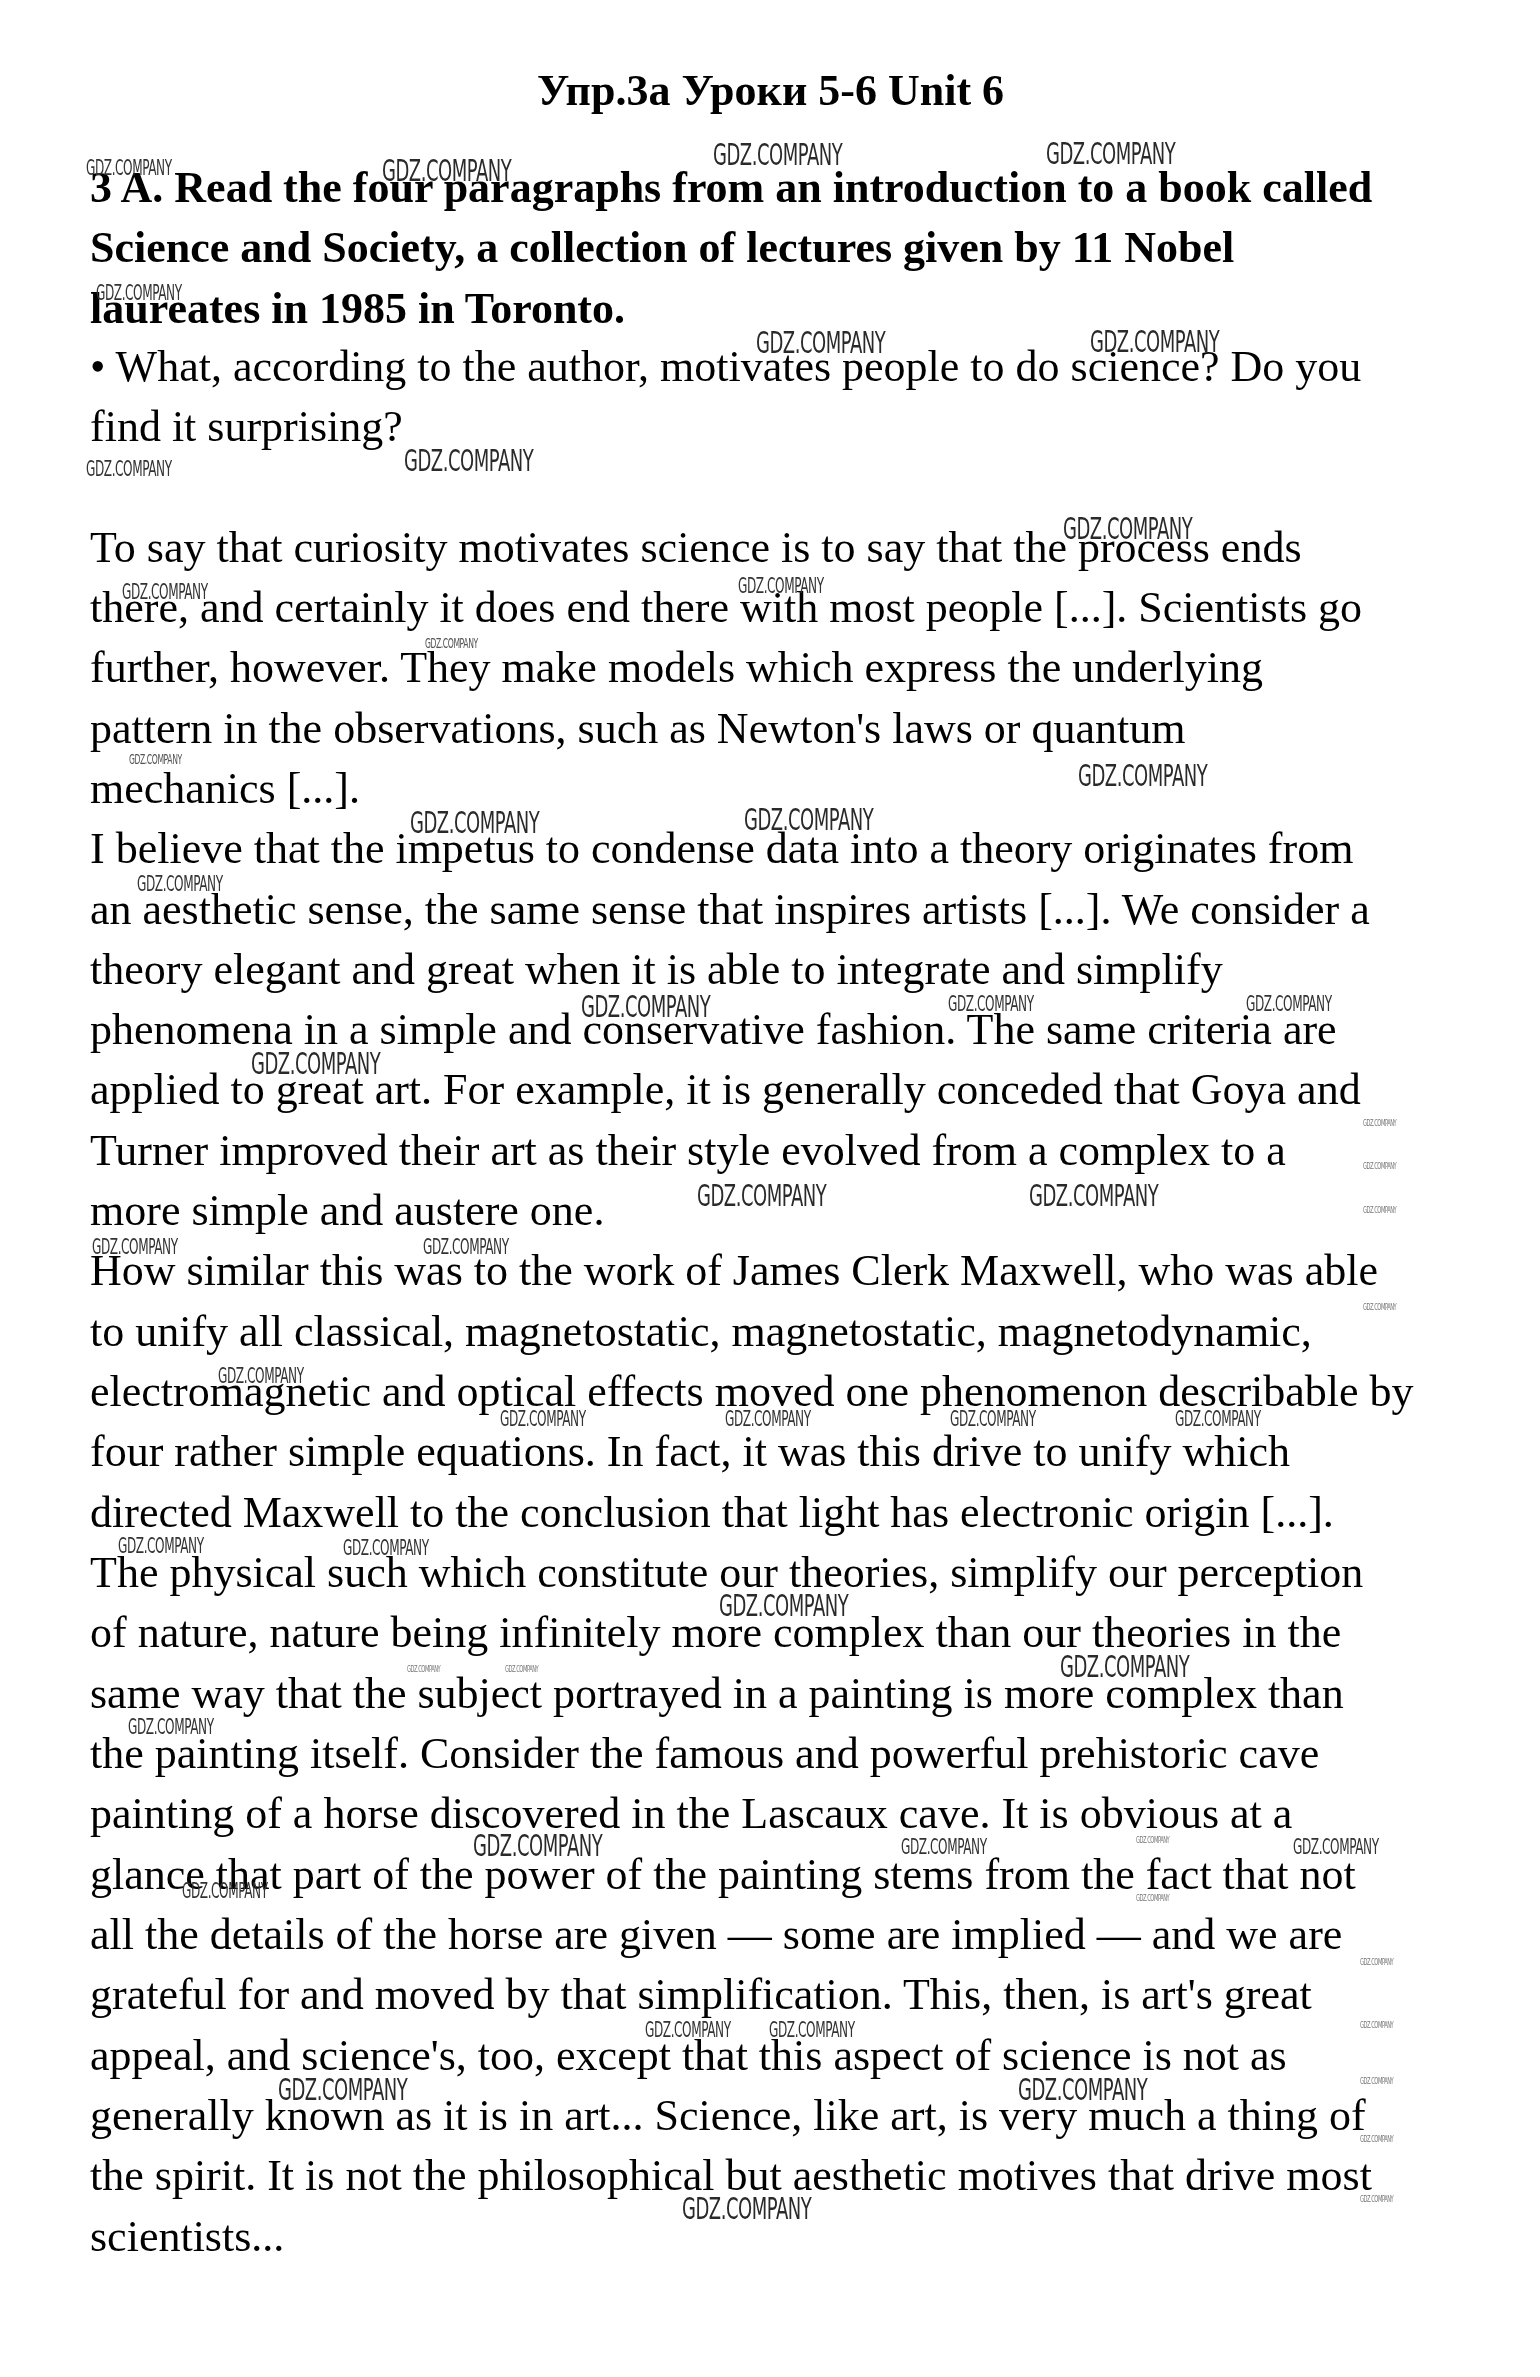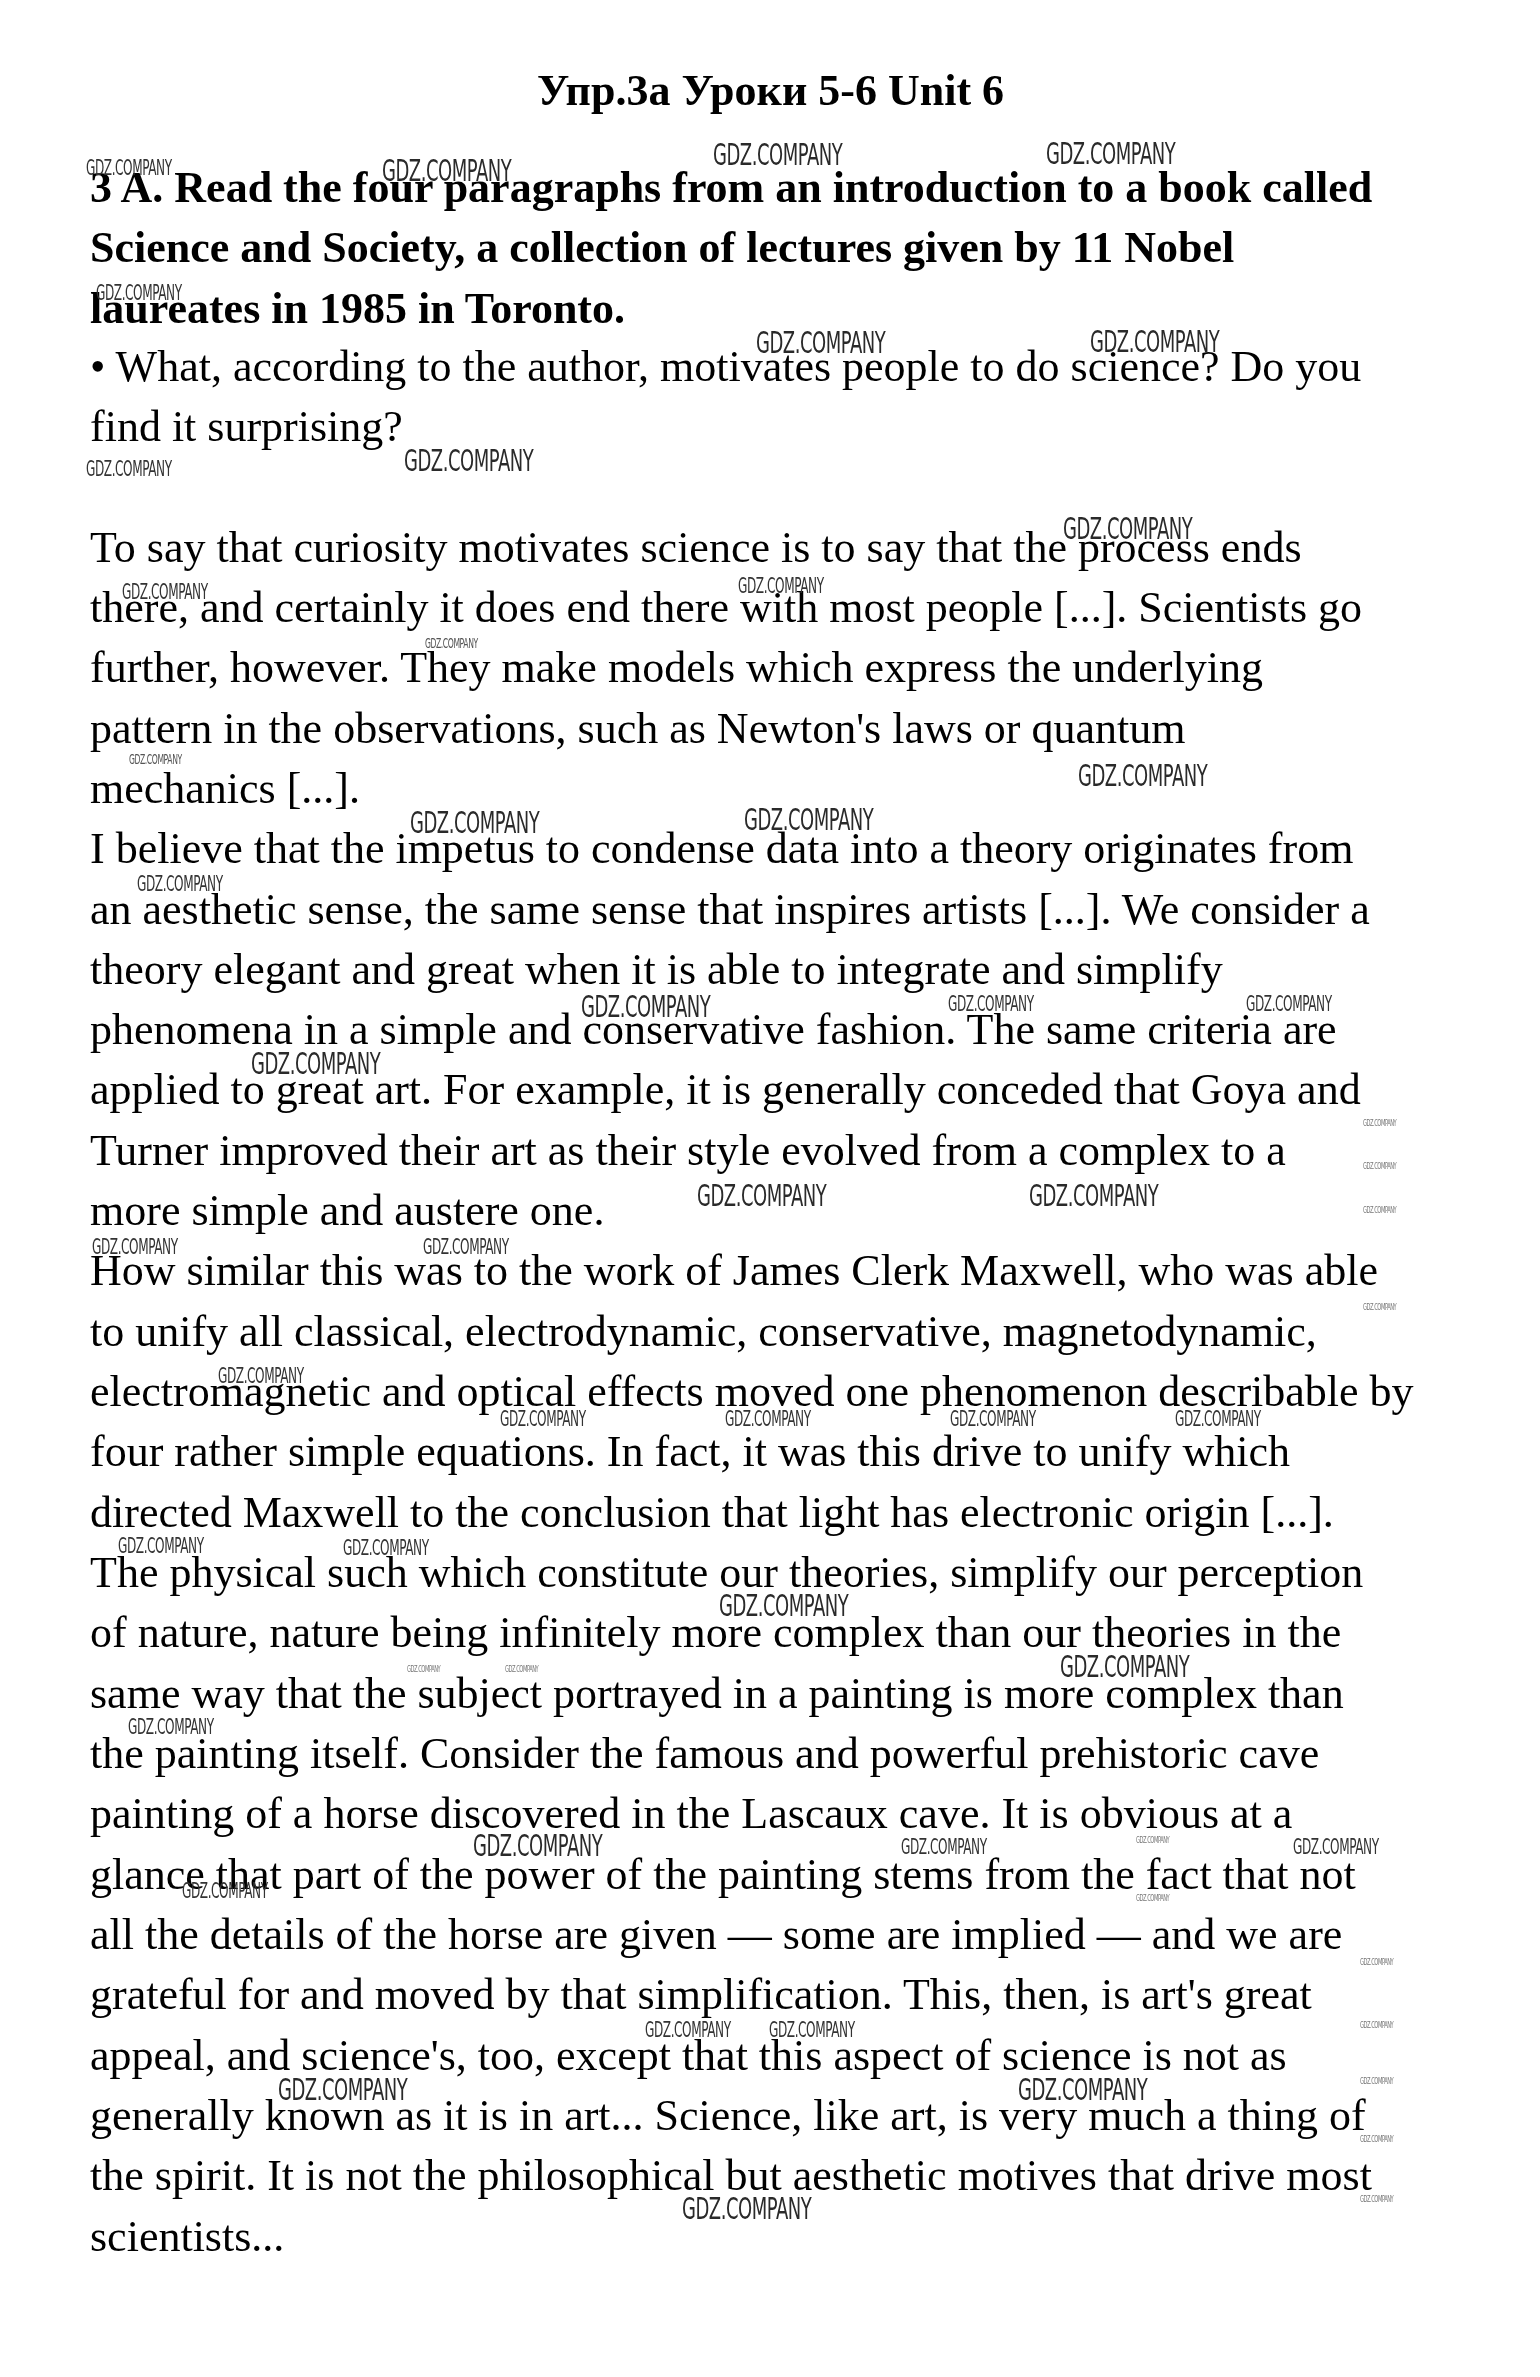--- a/index.html
+++ b/index.html
@@ -48,21 +48,21 @@
     <p class="line" style="top:707px">pattern in the observations, such as Newton's laws or quantum</p>
     <p class="line" style="top:767px">mechanics [...].</p>
     <p class="line" style="top:827px">I believe that the impetus to condense data into a theory originates from</p>
     <p class="line" style="top:888px">an aesthetic sense, the same sense that inspires artists [...]. We consider a</p>
     <p class="line" style="top:948px">theory elegant and great when it is able to integrate and simplify</p>
     <p class="line" style="top:1008px">phenomena in a simple and conservative fashion. The same criteria are</p>
     <p class="line" style="top:1068px">applied to great art. For example, it is generally conceded that Goya and</p>
     <p class="line" style="top:1129px">Turner improved their art as their style evolved from a complex to a</p>
     <p class="line" style="top:1189px">more simple and austere one.</p>
     <p class="line" style="top:1249px">How similar this was to the work of James Clerk Maxwell, who was able</p>
-    <p class="line" style="top:1310px">to unify all classical, electrodynamic, conservative, magnetodynamic,</p>
+    <p class="line" style="top:1310px">to unify all classical, magnetostatic, magnetostatic, magnetodynamic,</p>
     <p class="line" style="top:1370px">electromagnetic and optical effects moved one phenomenon describable by</p>
     <p class="line" style="top:1430px">four rather simple equations. In fact, it was this drive to unify which</p>
     <p class="line" style="top:1491px">directed Maxwell to the conclusion that light has electronic origin [...].</p>
     <p class="line" style="top:1551px">The physical such which constitute our theories, simplify our perception</p>
     <p class="line" style="top:1611px">of nature, nature being infinitely more complex than our theories in the</p>
     <p class="line" style="top:1672px">same way that the subject portrayed in a painting is more complex than</p>
     <p class="line" style="top:1732px">the painting itself. Consider the famous and powerful prehistoric cave</p>
     <p class="line" style="top:1792px">painting of a horse discovered in the Lascaux cave. It is obvious at a</p>
     <p class="line" style="top:1853px">glance that part of the power of the painting stems from the fact that not</p>
     <p class="line" style="top:1913px">all the details of the horse are given — some are implied — and we are</p>

